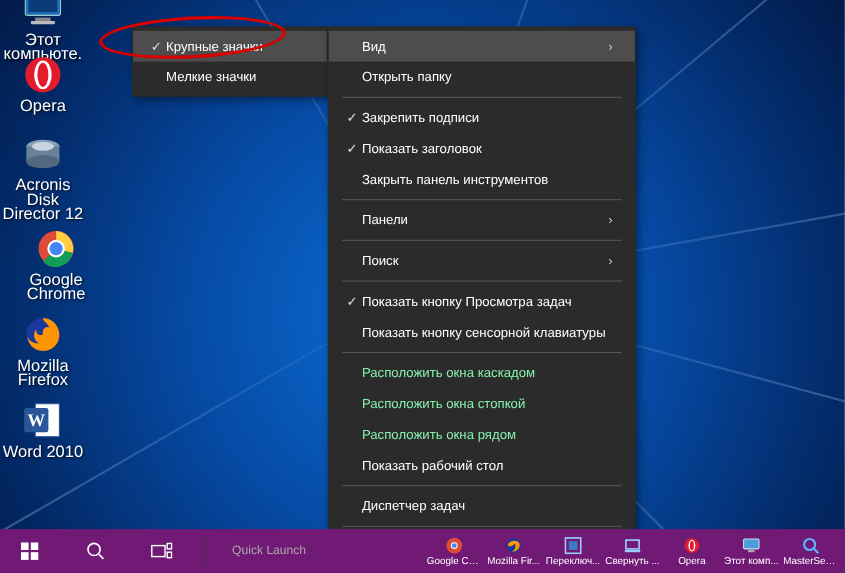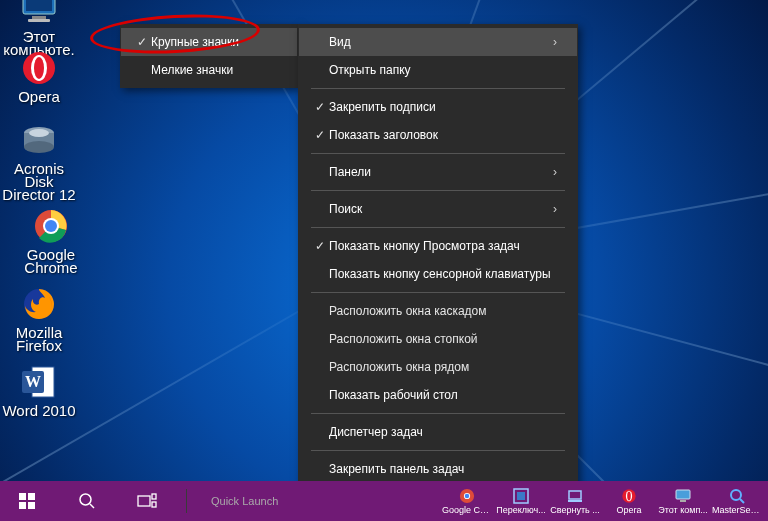--- a/index.html
+++ b/index.html
@@ -38,21 +38,21 @@
   .ctxmenu.main { left: 298px; top: 24px; width: 280px; }
   .ctxmenu.sub { left: 120px; top: 24px; width: 178px; }
   .mi {
     display: flex; align-items: center; height: 28px;
     padding: 0 20px 0 12px; cursor: default; position: relative;
   }
   .mi.hl { background: #4d4d4d; }
   .mi .check { width: 18px; display: inline-flex; justify-content: center; color: #e0e0e0; }
   .mi .txt { flex: 1; white-space: nowrap; overflow: hidden; text-overflow: ellipsis; }
   .mi .arrow { color: #ccc; }
-  .mi.disabled { color: #e5e5e5; }
+  .mi.disabled { color: #86efac; }
   .sep { height: 1px; background: #555; margin: 4px 12px; }
 
   
   .ellipse {
     position: absolute; left: 90px; top: 15px; width: 170px; height: 38px;
     border: 3px solid #d80000; border-radius: 50%; pointer-events: none;
     transform: rotate(-3deg);
   }
 
   
@@ -181,20 +181,24 @@
   </div>
   <div class="sep"></div>
   <div class="mi">
     <span class="check">✓</span>
     <span class="txt">Закрепить подписи</span>
   </div>
   <div class="mi">
     <span class="check">✓</span>
     <span class="txt">Показать заголовок</span>
   </div>
+  <div class="mi">
+    <span class="check"></span>
+    <span class="txt">Закрыть панель инструментов</span>
+  </div>
   <div class="sep"></div>
   <div class="mi">
     <span class="check"></span>
     <span class="txt">Панели</span>
     <span class="arrow">›</span>
   </div>
   <div class="sep"></div>
   <div class="mi">
     <span class="check"></span>
     <span class="txt">Поиск</span>
@@ -273,20 +277,29 @@
           <svg width="16" height="16" viewBox="0 0 36 36">
             <circle cx="18" cy="18" r="16" fill="#dd4b39"></circle>
             <circle cx="18" cy="18" r="7" fill="#fff"></circle>
             <circle cx="18" cy="18" r="5" fill="#4285f4"></circle>
           </svg>
         </div>
       <div class="tl">Google Ch...</div>
     </div>
     <div class="tray-item">
       <div class="ti">
+          <svg width="16" height="16" viewBox="0 0 36 36">
+            <circle cx="18" cy="18" r="15" fill="#18389b"></circle>
+            <path d="M6 18 C6 8 26 4 30 14 C32 22 24 32 14 30 C20 28 24 20 20 14 C16 18 10 22 6 18Z" fill="#ff9500"></path>
+          </svg>
+        </div>
+      <div class="tl">Mozilla Fir...</div>
+    </div>
+    <div class="tray-item">
+      <div class="ti">
           <svg width="16" height="16" viewBox="0 0 16 16">
             <rect x="1" y="1" width="14" height="14" fill="none" stroke="#9ecbff" stroke-width="1.5"></rect>
             <rect x="4" y="4" width="8" height="8" fill="#3a7ac8"></rect>
           </svg>
         </div>
       <div class="tl">Переключ...</div>
     </div>
     <div class="tray-item">
       <div class="ti">
           <svg width="16" height="16" viewBox="0 0 16 16">

